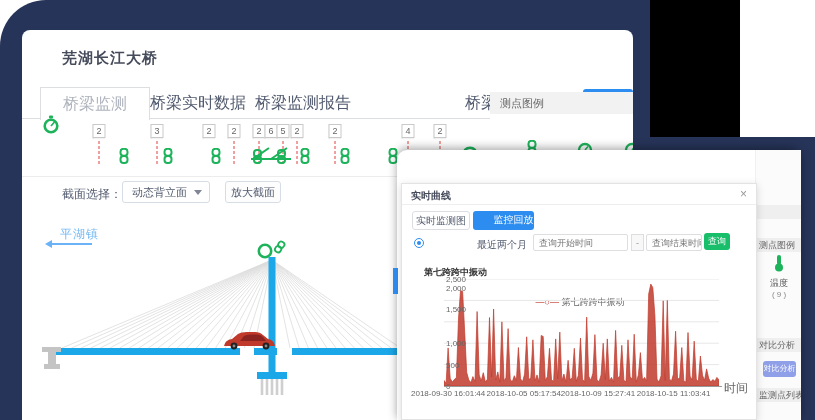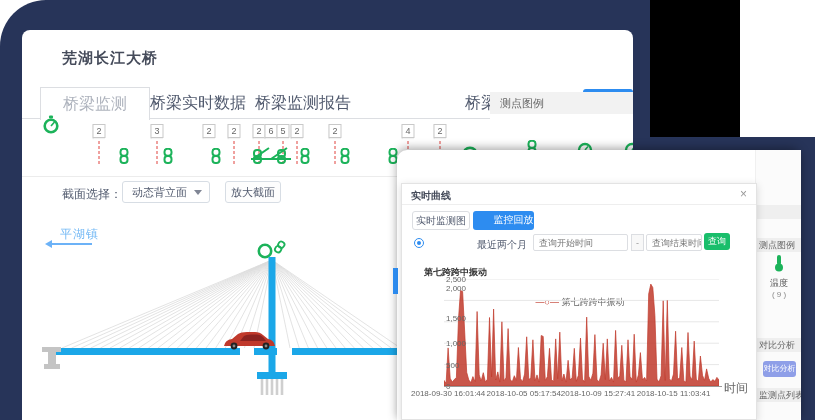--- a/index.html
+++ b/index.html
@@ -366,21 +366,21 @@
             <line x1="0" x2="275" y1="42.8" y2="42.8" stroke="#e7e7e7" stroke-width="1"></line>
             <line x1="0" x2="275" y1="21.39999999999999" y2="21.39999999999999" stroke="#e7e7e7" stroke-width="1"></line>
             <line x1="0" x2="275" y1="0" y2="0" stroke="#e7e7e7" stroke-width="1"></line>
             <path d="M0,107 L0.0,101.4 L2.1,104.4 L4.1,68.9 L6.2,99.3 L8.3,103.1 L10.3,100.6 L12.4,98.4 L14.5,39.8 L16.5,11.6 L18.6,12.4 L20.7,53.1 L22.7,93.3 L24.8,101.0 L26.9,103.6 L28.9,97.6 L31.0,102.7 L33.1,32.5 L35.2,95.9 L37.2,101.9 L39.3,93.7 L41.4,103.1 L43.4,100.2 L45.5,38.5 L47.6,98.0 L49.6,30.0 L51.7,101.0 L53.8,92.9 L55.8,103.1 L57.9,42.8 L60.0,101.9 L62.0,98.4 L64.1,49.6 L66.2,100.2 L68.2,103.1 L70.3,96.7 L72.4,101.4 L74.4,68.5 L76.5,99.7 L78.6,102.7 L80.6,95.0 L82.7,57.8 L84.8,101.0 L86.8,98.4 L88.9,60.8 L91.0,101.9 L93.0,95.9 L95.1,103.1 L97.2,56.5 L99.2,57.4 L101.3,101.4 L103.4,97.6 L105.5,69.3 L107.5,100.6 L109.6,102.7 L111.7,59.9 L113.7,99.7 L115.8,53.1 L117.9,101.9 L119.9,95.0 L122.0,103.1 L124.1,81.3 L126.1,101.0 L128.2,98.4 L130.3,69.3 L132.3,102.3 L134.4,96.3 L136.5,59.1 L138.5,100.2 L140.6,103.1 L142.7,38.1 L144.7,97.2 L146.8,101.4 L148.9,94.2 L150.9,55.6 L153.0,101.0 L155.1,102.7 L157.1,95.9 L159.2,64.2 L161.3,100.6 L163.3,59.9 L165.4,101.9 L167.5,98.4 L169.5,103.1 L171.6,51.4 L173.7,99.7 L175.8,96.7 L177.8,66.3 L179.9,101.4 L182.0,102.7 L184.0,60.8 L186.1,97.6 L188.2,100.6 L190.2,55.2 L192.3,103.1 L194.4,95.9 L196.4,73.6 L198.5,101.0 L200.6,98.4 L202.6,101.9 L204.7,15.0 L206.8,5.1 L208.8,8.6 L210.9,36.4 L213.0,100.2 L215.0,103.1 L217.1,96.7 L219.2,21.8 L221.2,101.4 L223.3,21.4 L225.4,99.7 L227.4,102.3 L229.5,95.0 L231.6,52.2 L233.6,100.6 L235.7,98.4 L237.8,68.5 L239.8,101.9 L241.9,103.1 L244.0,53.5 L246.1,97.2 L248.1,101.0 L250.2,62.1 L252.3,100.2 L254.3,102.7 L256.4,77.0 L258.5,96.3 L260.5,101.4 L262.6,89.9 L264.7,99.3 L266.7,103.1 L268.8,100.6 L270.9,102.3 L272.9,98.4 L275.0,101.0 L275,107 Z" fill="#c0392b" fill-opacity="0.85" stroke="#c0392b" stroke-width="0.7"></path>
           </svg>
       </div>
       <div id="ylabs">
           <div class="ylab" style="top: 202px;">0</div>
           <div class="ylab" style="top: 180.6px;">500</div>
           <div class="ylab" style="top: 159.2px;">1,000</div>
-          <div class="ylab" style="top: 134px;">1,500</div>
+          <div class="ylab" style="top: 125px;">1,500</div>
           <div class="ylab" style="top: 104px;">2,000</div>
           <div class="ylab" style="top: 95px;">2,500</div>
         </div>
       <div class="axis-line"></div>
       <div id="xlabs">
           <div class="xlab" style="left: 46.125px;">2018-09-30 16:01:44</div>
           <div class="xlab" style="left: 121.75px;">2018-10-05 05:17:54</div>
           <div class="xlab" style="left: 196px;">2018-10-09 15:27:41</div>
           <div class="xlab" style="left: 271.625px;">2018-10-15 11:03:41</div>
         </div>

